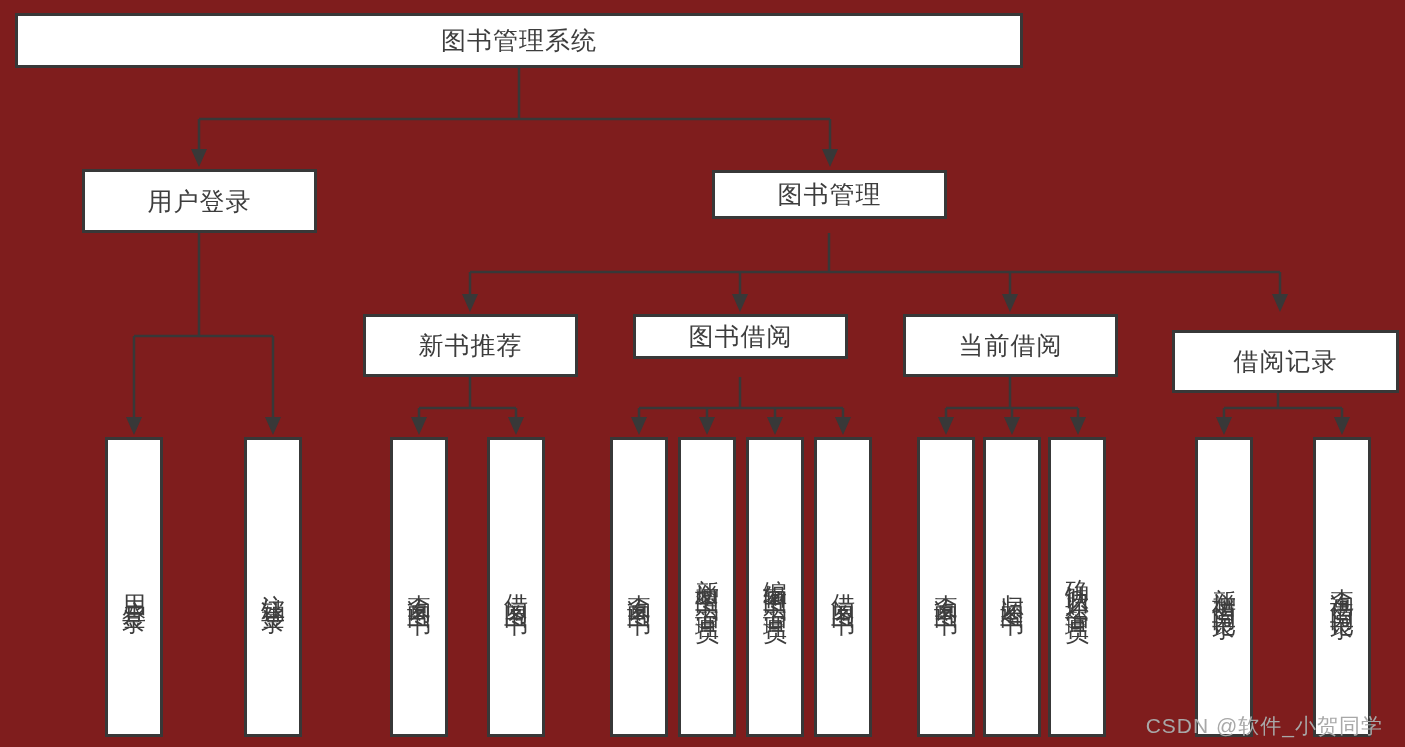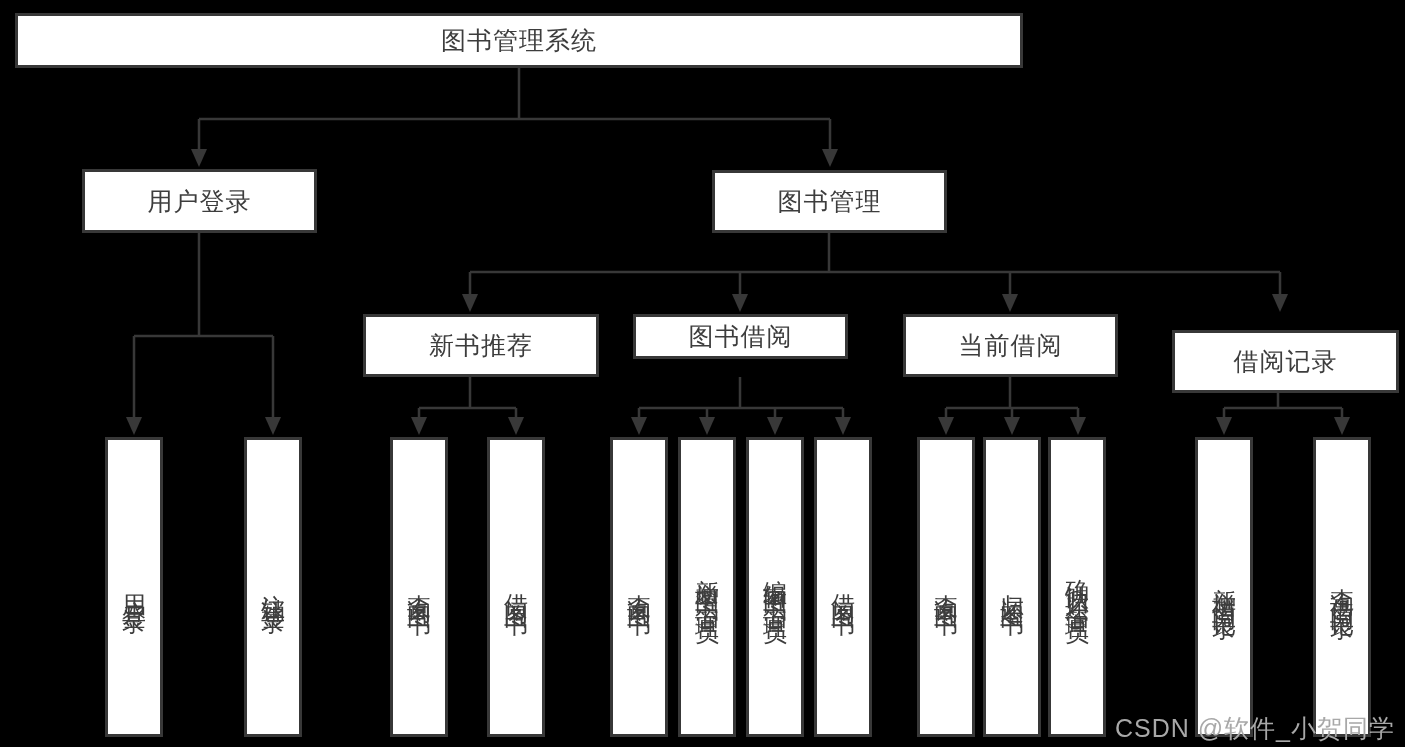--- a/index.html
+++ b/index.html
@@ -5,21 +5,21 @@
   html, body {
     margin: 0;
     padding: 0;
     background: #ffffff;
     font-family: "Liberation Sans", sans-serif;
   }
   #canvas {
     position: relative;
     width: 1405px;
     height: 747px;
-    background: #000000;
+    background: #7f1d1d;
     overflow: hidden;
   }
   #connector-svg {
     position: absolute;
     left: 0; top: 0;
     width: 1405px;
     height: 747px;
     pointer-events: none;
   }
   .node {
@@ -42,40 +42,40 @@
     text-orientation: mixed;
     font-size: 24px;
     letter-spacing: 6px;
     line-height: 1;
     white-space: nowrap;
   }
   
   #n-root  { left: 15px;  top: 13px;  width: 1008px; height: 55px; }
   
   #n-login { left: 82px;  top: 169px; width: 235px; height: 64px; }
-  #n-mgmt  { left: 712px; top: 170px; width: 235px; height: 63px; }
+  #n-mgmt  { left: 712px; top: 170px; width: 235px; height: 49px; }
   
-  #n-rec   { left: 363px;  top: 314px; width: 236px; height: 63px; }
+  #n-rec   { left: 363px;  top: 314px; width: 215px; height: 63px; }
   #n-bor   { left: 633px;  top: 314px; width: 215px; height: 45px; }
   #n-cur   { left: 903px;  top: 314px; width: 215px; height: 63px; text-align: center; }
   #n-hist  { left: 1172px; top: 330px; width: 227px; height: 63px; }
   
   .leaf { top: 437px; width: 58px; height: 300px; }
   #l-a1 { left: 105px; }  #l-a2 { left: 244px; }
   #l-b1 { left: 390px; }  #l-b2 { left: 487px; }
   #l-c1 { left: 610px; }  #l-c2 { left: 678px; }
   #l-c3 { left: 746px; }  #l-c4 { left: 814px; }
   #l-d1 { left: 917px; }  #l-d2 { left: 983px; }
   #l-d3 { left: 1048px; }
   #l-e1 { left: 1195px; } #l-e2 { left: 1313px; }
   #watermark {
     position: absolute;
-    right: 10px;
+    right: 22px;
     top: 712px;
-    font-size: 25px;
+    font-size: 21px;
     letter-spacing: 1px;
     color: #a8a8a8;
     white-space: nowrap;
   }
 </style>
 </head>
 <body>
 
 <div id="canvas">
 

